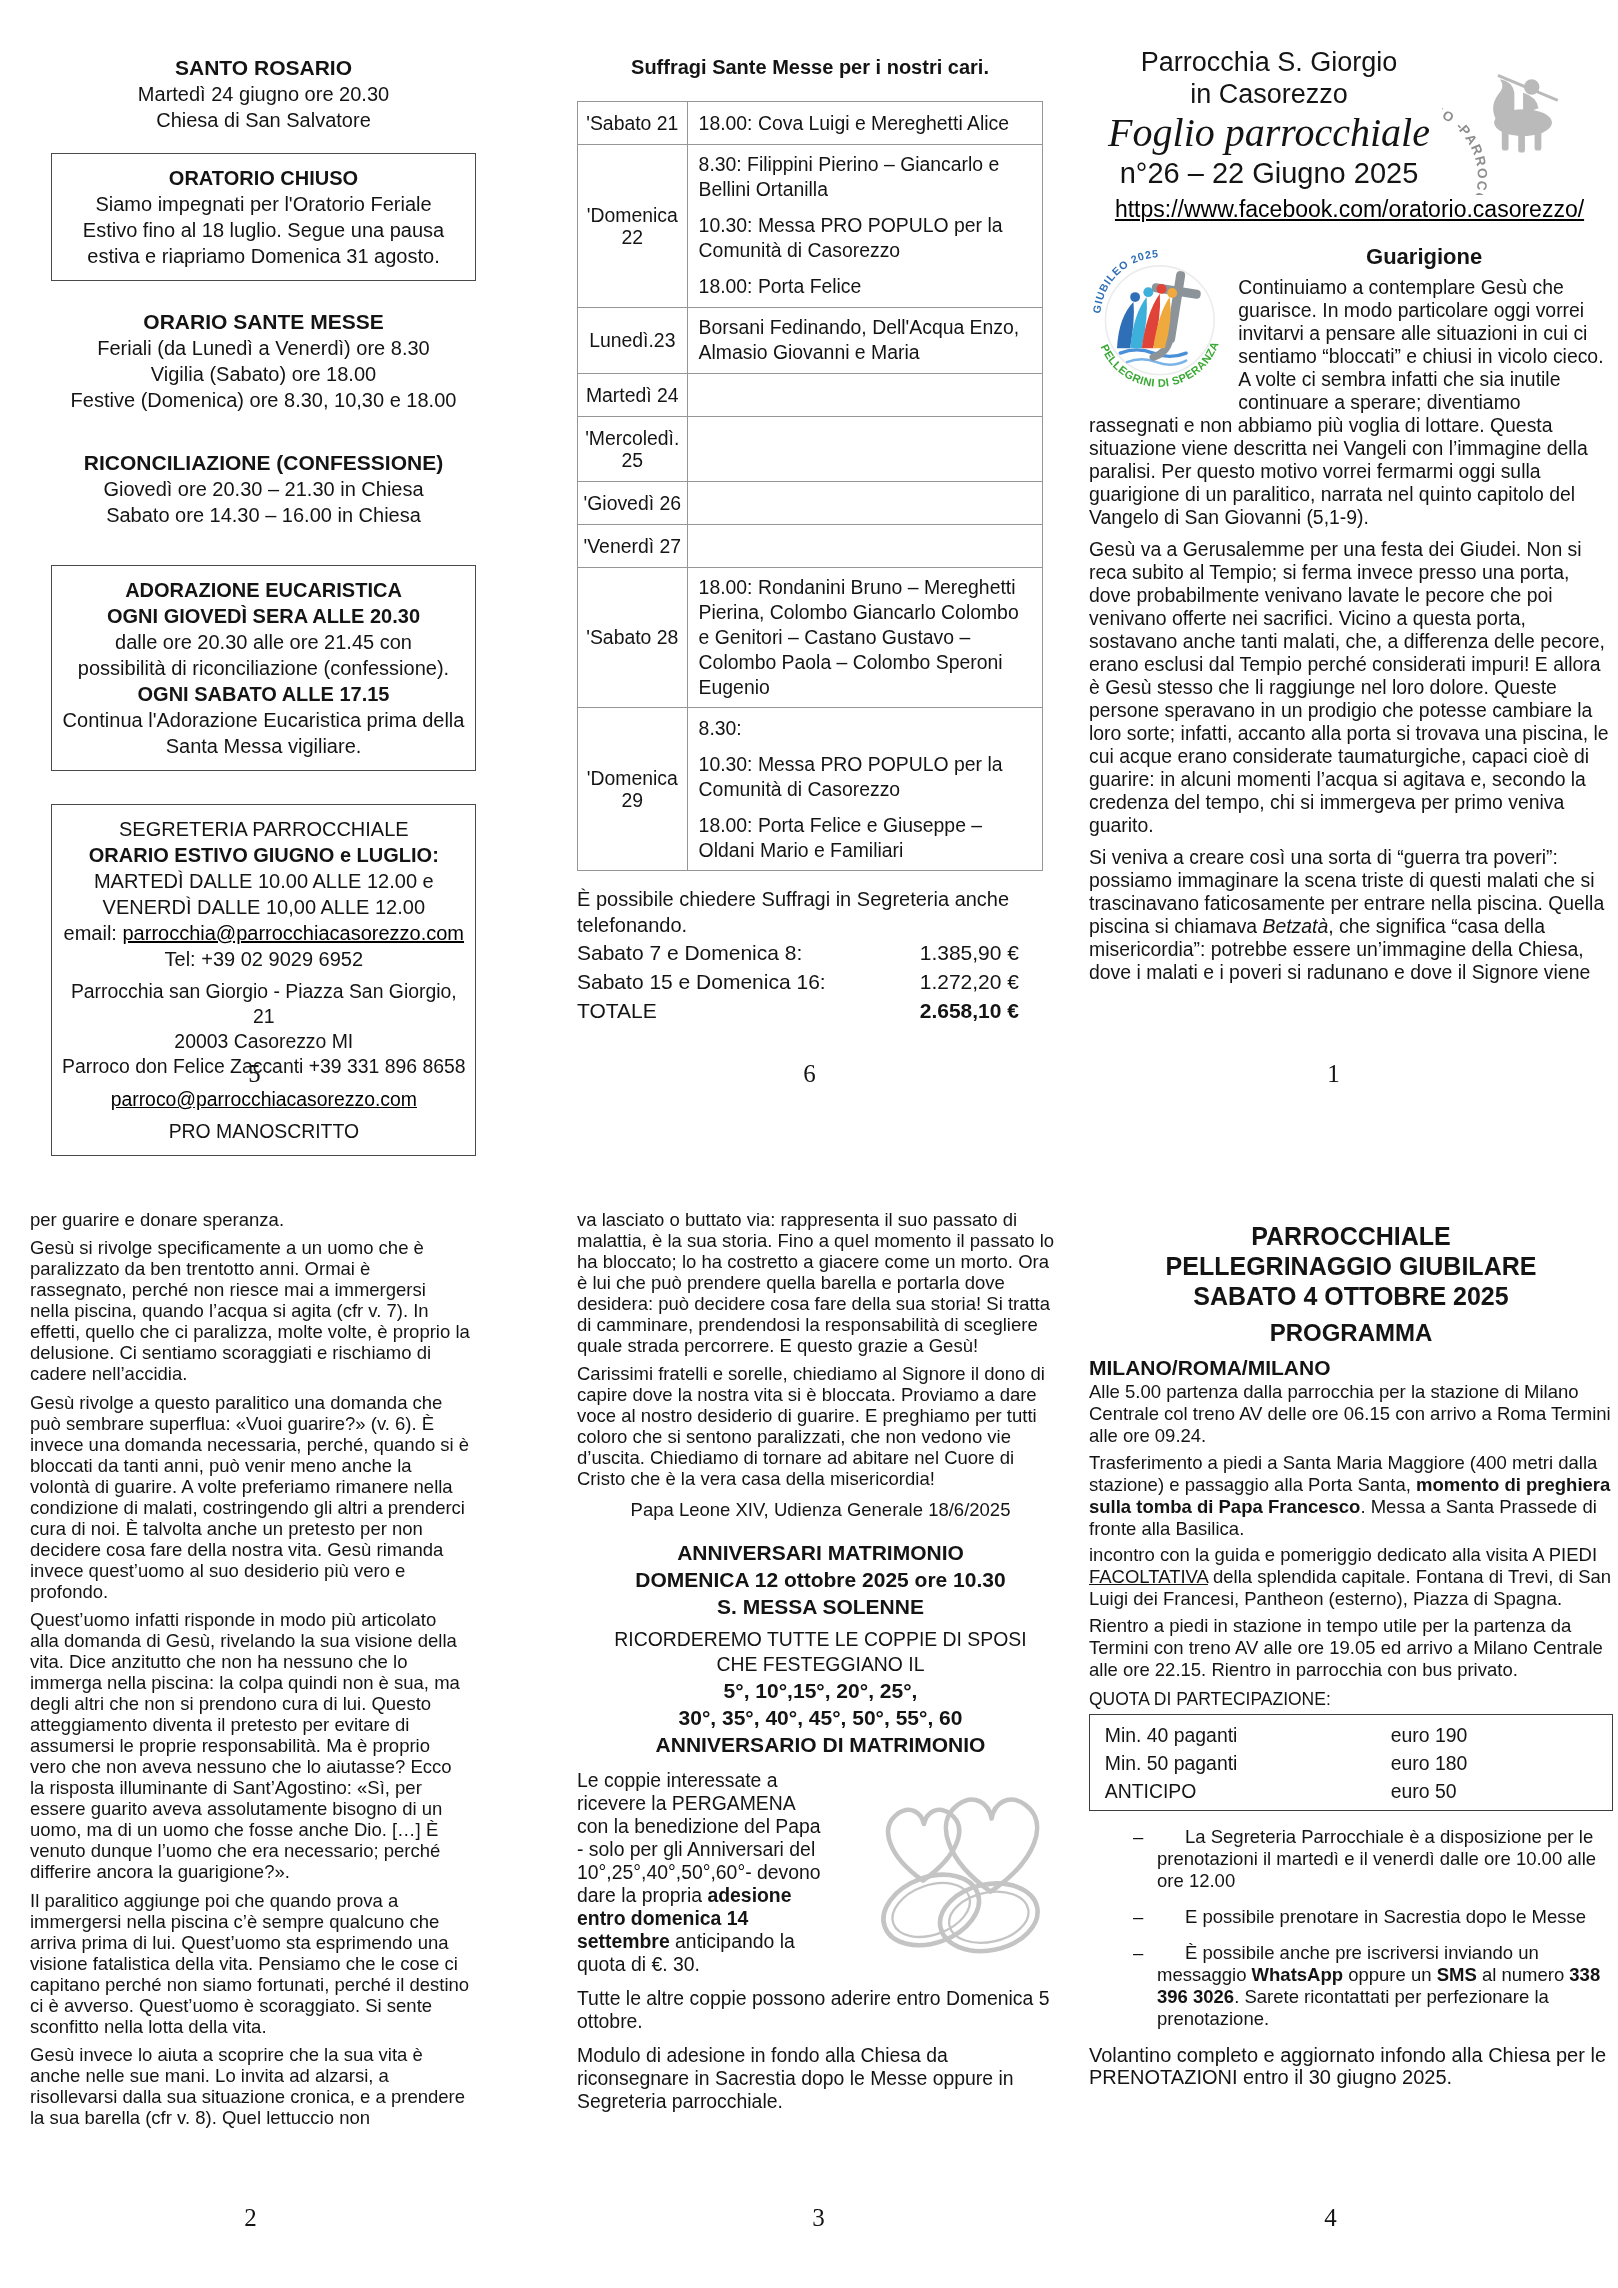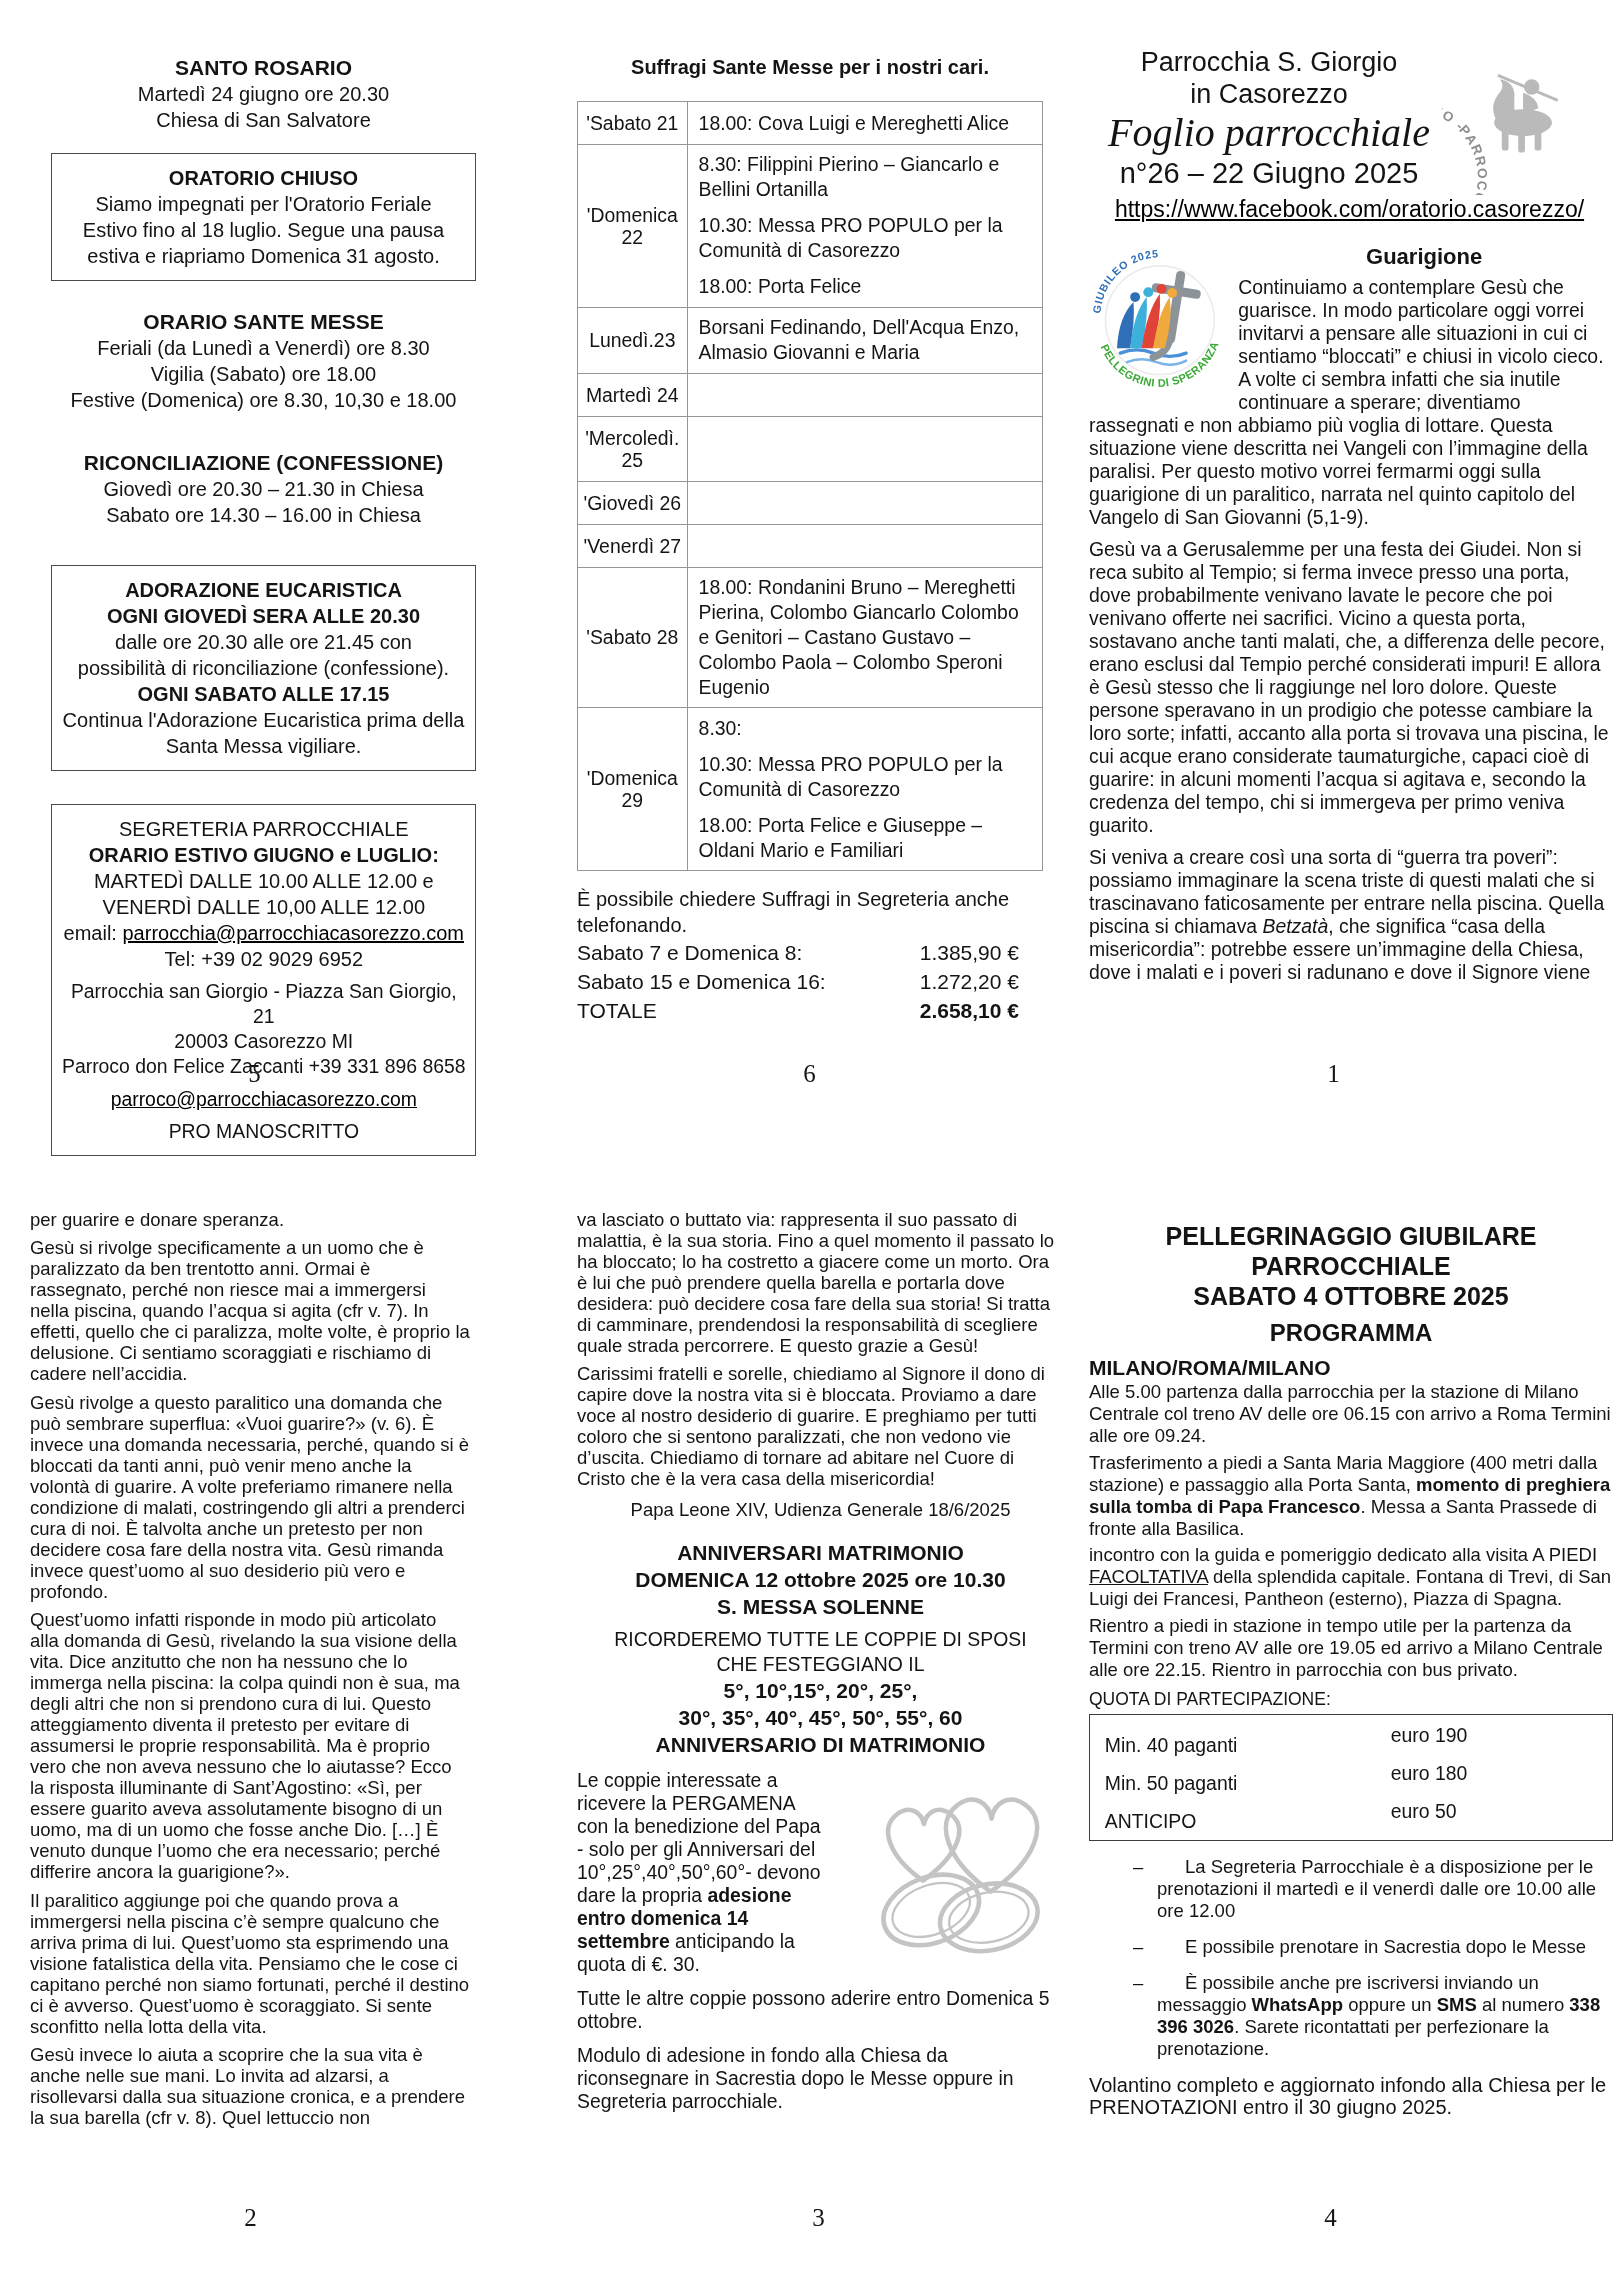--- a/index.html
+++ b/index.html
@@ -66,21 +66,21 @@
 
   
   #p4{left:1089px;top:1221px;width:524px;}
   #p4 .bigh{font-size:25px;line-height:30px;text-align:center;font-weight:bold;}
   #p4 .prog{font-size:24px;line-height:29.5px;text-align:center;font-weight:bold;margin-top:7.4px;}
   #p4 .route{font-size:21px;line-height:26px;font-weight:bold;margin-top:7.4px;}
   #p4 p.t{font-size:18.5px;line-height:22px;margin:0 0 4.6px 0;}
   #p4 .quota-label{font-size:17.5px;line-height:22px;margin-top:7.4px;}
   .qbox{border:1.8px solid #3d3d3d;margin-top:3.7px;padding:5.5px 0;}
   .q-row{display:flex;font-size:19.4px;line-height:28px;}
-  .q-label{width:286px;padding-left:14.8px;margin-top:10px;}
+  .q-label{width:286px;padding-left:14.8px;}
   .bullets{margin-top:14.8px;}
   .bullet{position:relative;padding-left:68px;margin-bottom:14px;font-size:18.5px;line-height:22px;}
   .bullet .dash{position:absolute;left:44px;top:0;}
   .btext{display:block;text-indent:28px;}
   #p4 .final{font-size:20px;line-height:22px;margin-top:0;}
 
   .pagenum{position:absolute;width:55px;text-align:center;
            font-family:"Liberation Serif",serif;font-size:25px;}
 </style>
 </head>
@@ -302,22 +302,22 @@
           <ellipse cx="168" cy="160" rx="44" ry="27" transform="rotate(-12 168 160)" stroke-width="2.5"></ellipse>
         </g>
       </svg>
       <span>Le coppie interessate a ricevere la PERGAMENA con la benedizione del Papa - solo per gli Anniversari del 10°,25°,40°,50°,60°- devono dare la propria </span><b>adesione entro domenica 14 settembre</b><span> anticipando la quota di €. 30.</span>
     </div>
     <div class="tutte">Tutte le altre coppie possono aderire entro Domenica 5 ottobre.</div>
     <div class="modulo">Modulo di adesione in fondo alla Chiesa da riconsegnare in Sacrestia dopo le Messe oppure in Segreteria parrocchiale.</div>
   </section>
 
   <section class="panel" id="p4">
+    <div class="bigh">PARROCCHIALE</div>
     <div class="bigh">PELLEGRINAGGIO GIUBILARE</div>
-    <div class="bigh">PARROCCHIALE</div>
     <div class="bigh">SABATO 4 OTTOBRE 2025</div>
     <div class="prog">PROGRAMMA</div>
     <div class="route">MILANO/ROMA/MILANO</div>
     <p class="t">Alle 5.00 partenza dalla parrocchia per la stazione di Milano Centrale col treno AV delle ore 06.15 con arrivo a Roma Termini alle ore 09.24.</p>
     <p class="t"><span>Trasferimento a piedi a Santa Maria Maggiore (400 metri dalla stazione) e passaggio alla Porta Santa, </span><b>momento di preghiera sulla tomba di Papa Francesco</b><span>. Messa a Santa Prassede di fronte alla Basilica.</span></p>
     <p class="t"><span>incontro con la guida e pomeriggio dedicato alla visita A PIEDI </span><u>FACOLTATIVA</u><span> della splendida capitale. Fontana di Trevi, di San Luigi dei Francesi, Pantheon (esterno), Piazza di Spagna.</span></p>
     <p class="t">Rientro a piedi in stazione in tempo utile per la partenza da Termini con treno AV alle ore 19.05 ed arrivo a Milano Centrale alle ore 22.15. Rientro in parrocchia con bus privato.</p>
     <div class="quota-label">QUOTA DI PARTECIPAZIONE:</div>
     <div class="qbox">
       <div class="q-row">

